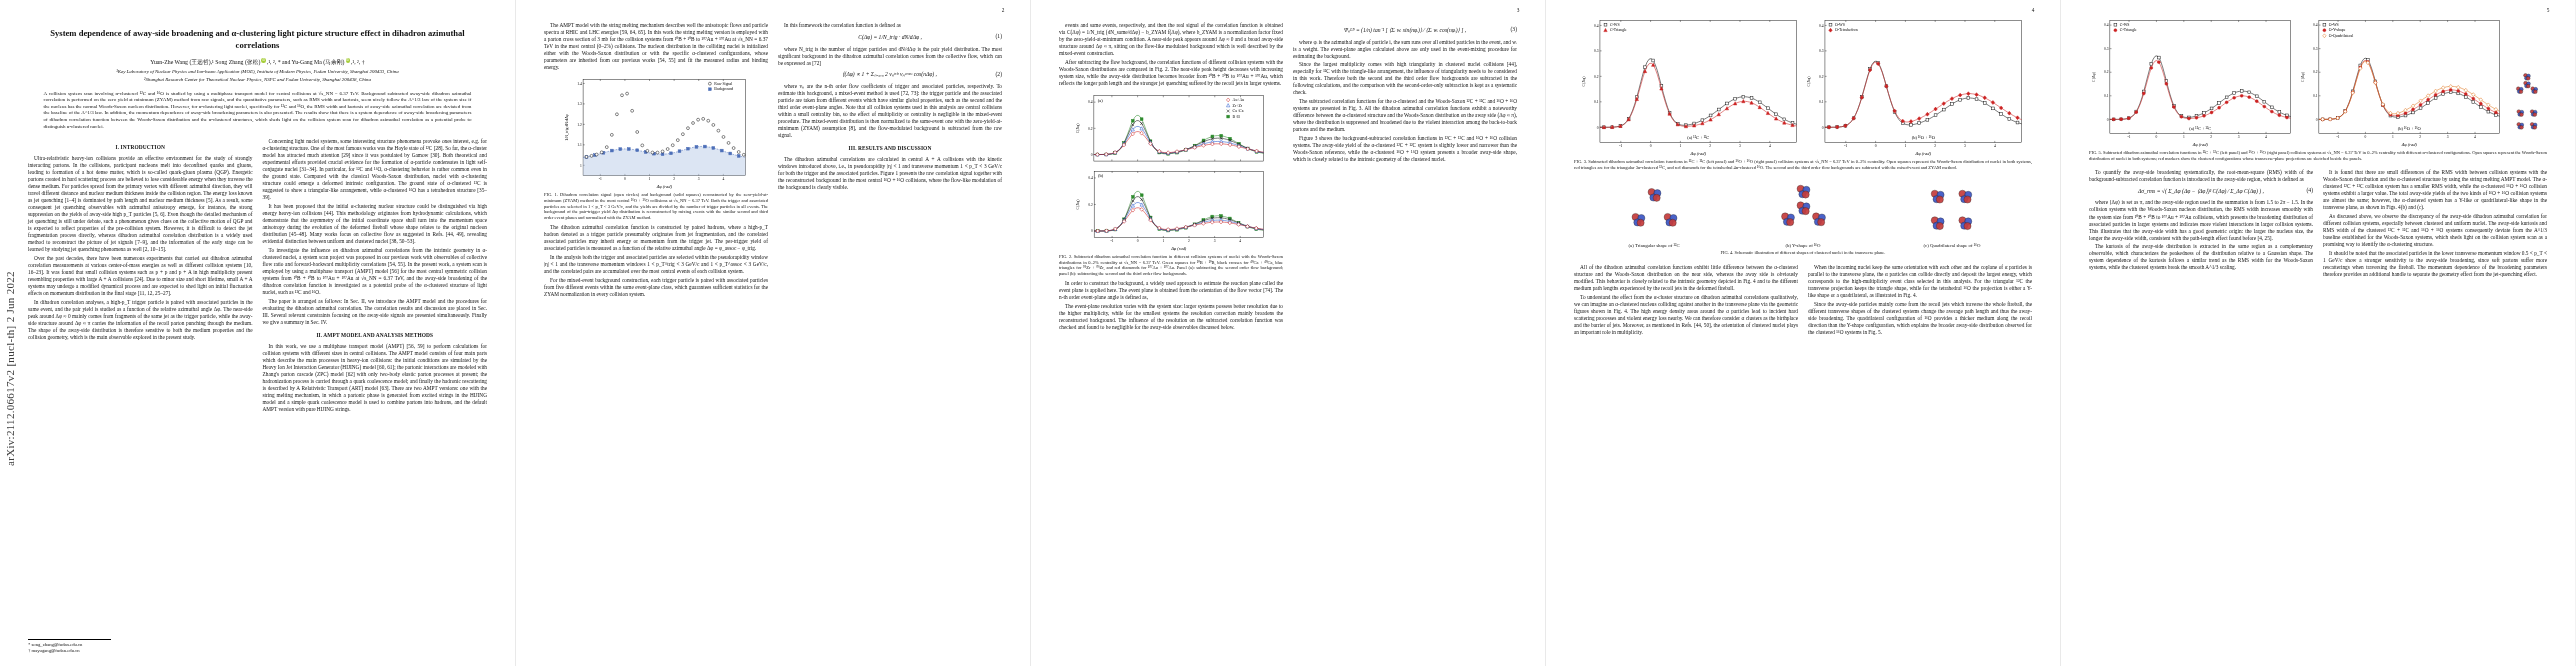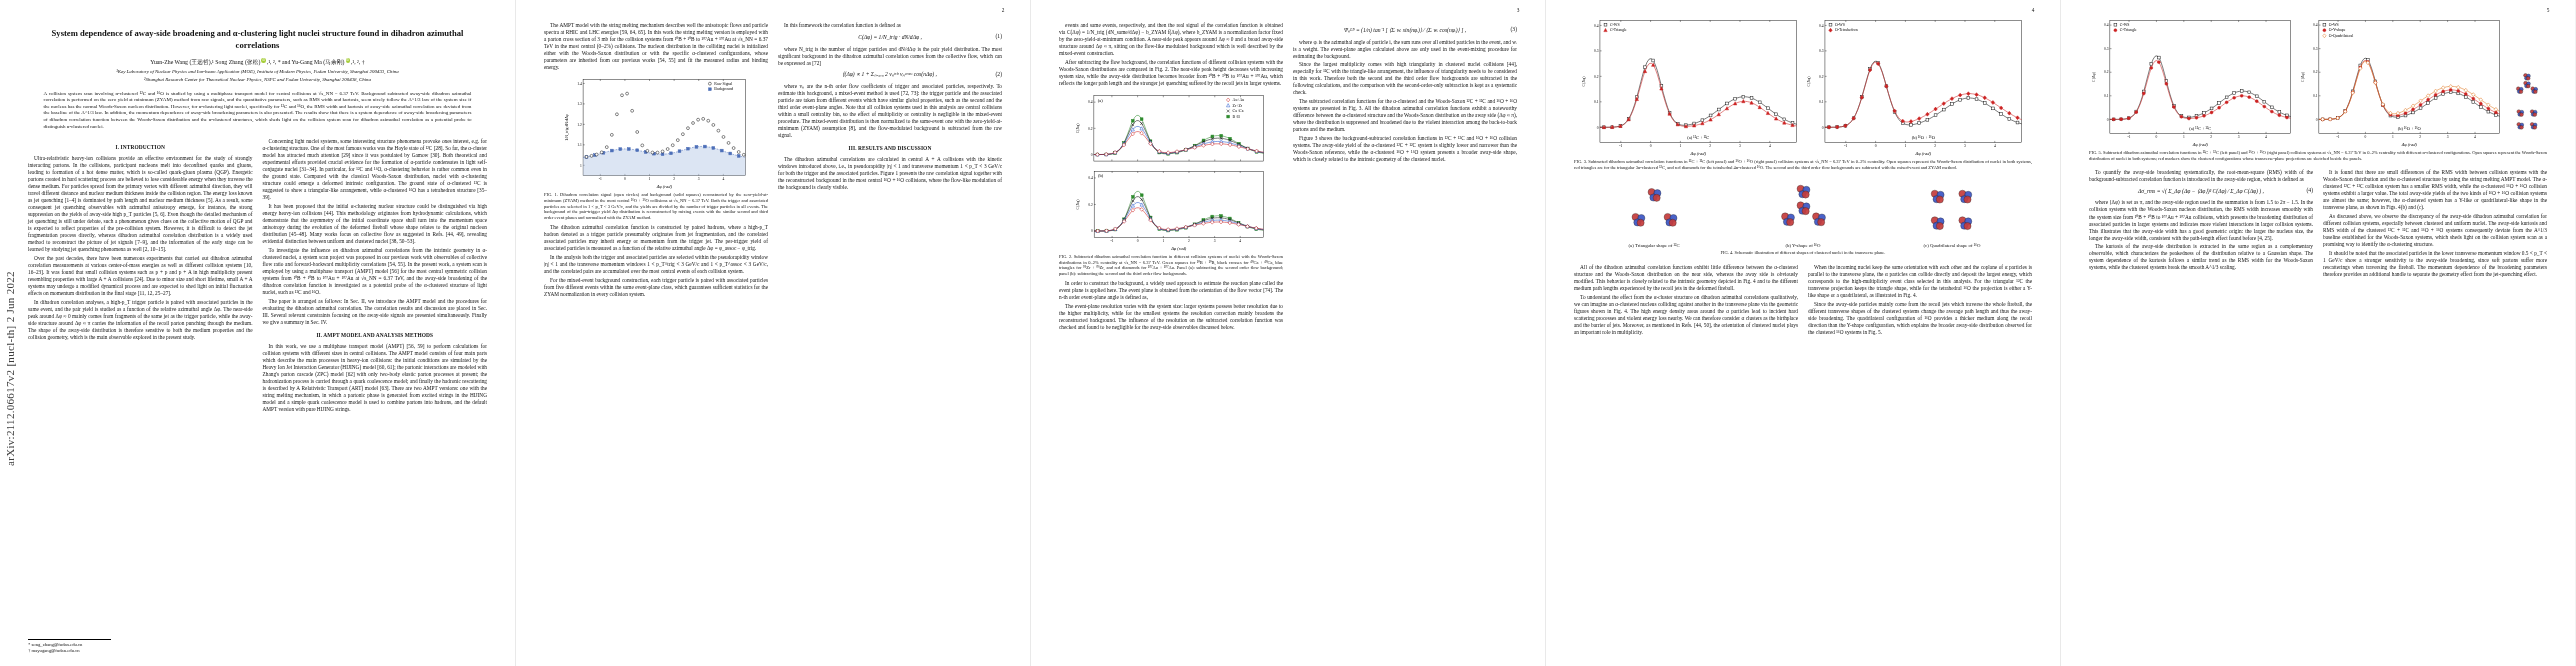--- a/index.html
+++ b/index.html
@@ -39,21 +39,21 @@
   .footnotes{position:absolute;left:28px;bottom:12.2px;width:221px;font-size:4.7px;line-height:1.35;}
   .fnrule{width:83px;border-top:0.6px solid #000;margin-bottom:1.7px;}
 </style>
 </head>
 <body>
 
 <div class="spread">
 
   <section class="page">
     <div class="arxiv-stamp">arXiv:2112.06617v2  [nucl-th]  2 Jun 2022</div>
-    <h1 class="title">System dependence of away-side broadening and α-clustering light nuclei structure found in dihadron azimuthal correlations</h1>
+    <h1 class="title">System dependence of away-side broadening and α-clustering light picture structure effect in dihadron azimuthal correlations</h1>
     <div class="authors">
       <span>Yuan-Zhe Wang (王远哲),¹ Song Zhang (张松)</span><span class="orcid">iD</span><span>,¹, ², * and Yu-Gang Ma (马余刚)</span><span class="orcid">iD</span><span>,¹, ², †</span>
     </div>
     <div class="affil">¹Key Laboratory of Nuclear Physics and Ion-beam Application (MOE), Institute of Modern Physics, Fudan University, Shanghai 200433, China</div>
     <div class="affil">²Shanghai Research Center for Theoretical Nuclear Physics, NSFC and Fudan University, Shanghai 200438, China</div>
     <div class="abstract">A collision system scan involving α-clustered ¹²C and ¹⁶O is studied by using a multiphase transport model for central collisions at √s_NN = 6.37 TeV. Background subtracted away-side dihadron azimuthal correlation is performed on the zero yield at minimum (ZYAM) method from raw signals, and the quantitative parameters, such as RMS width and kurtosis, seem nicely follow the A^1/3 law of the system size if the nucleus has the normal Woods-Saxon nucleon distribution. However, for α-clustering light nuclei, specifically for ¹²C and ¹⁶O, the RMS width and kurtosis of away-side azimuthal correlation are deviated from the baseline of the A^1/3 law. In addition, the momentum dependence of away-side broadening parameters is also presented. The results show that there is a system dependence of away-side broadening parameters of dihadron correlation function between the Woods-Saxon distribution and the α-clustered structures, which sheds light on the collision system scan for dihadron azimuthal correlation as a potential probe to distinguish α-clustered nuclei.</div>
     <div class="cols">
       <div class="col">
         <h2 class="sec">I.   INTRODUCTION</h2>
         <p>Ultra-relativistic heavy-ion collisions provide an effective environment for the study of strongly interacting partons. In the collisions, participant nucleons melt into deconfined quarks and gluons, leading to formation of a hot dense matter, which is so-called quark-gluon plasma (QGP). Energetic partons created in hard scattering process are believed to lose considerable energy when they traverse the dense medium. For particles spread from the primary vertex with different azimuthal direction, they will travel different distance and nuclear medium thickness inside the collision region. The energy loss known as jet quenching [1–4] is dominated by path length and nuclear medium thickness [5]. As a result, some consequent jet quenching observables with azimuthal anisotropy emerge, for instance, the strong suppression on the yields of away-side high p_T particles [5, 6]. Even though the detailed mechanism of jet quenching is still under debate, such a phenomenon gives clues on the collective motion of QGP and is expected to reflect properties of the pre-collision system. However, it is difficult to detect the jet fragmentation process directly, whereas dihadron azimuthal correlation distribution is a widely used method to reconstruct the picture of jet signals [7–9], and the information of the early stage can be learned by studying jet quenching phenomena as well [2, 10–15].</p>

